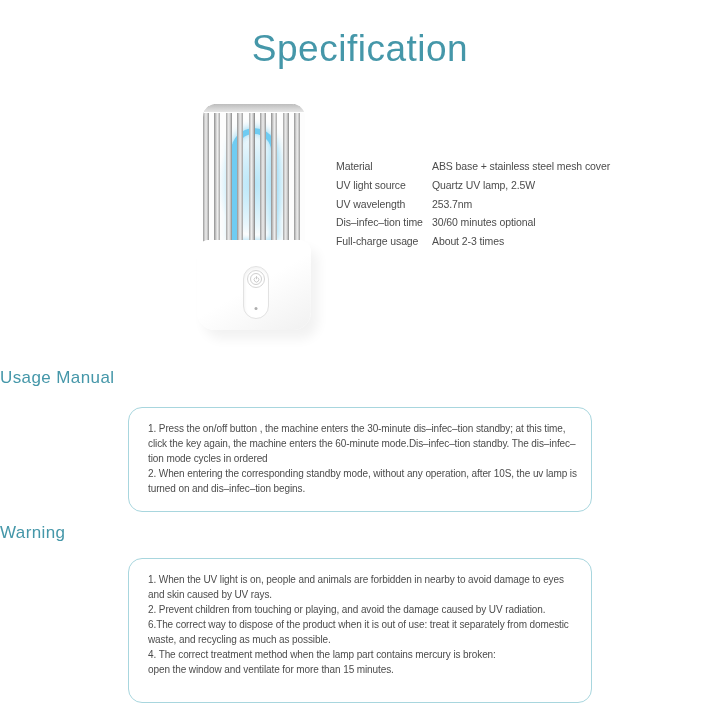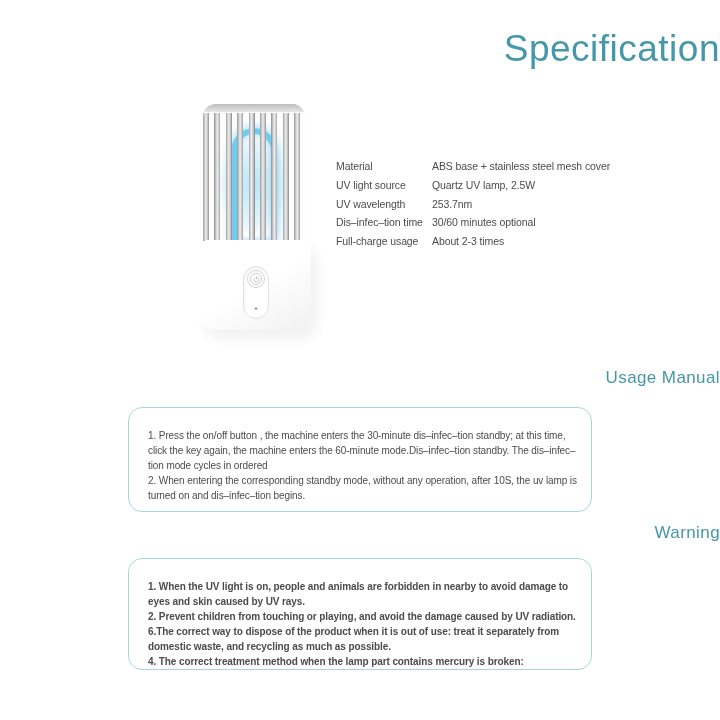--- a/index.html
+++ b/index.html
@@ -7,26 +7,26 @@
   .page {
     position:relative; width:720px; height:720px; margin:0 auto;
     background:#ffffff; overflow:hidden;
     font-family:"Liberation Sans","DejaVu Sans",sans-serif;
     color:#4c4c4c;
   }
 
   
   .page-title {
     position:absolute; top:28px; left:0; width:100%;
-    text-align:right; font-size:37px; font-weight:300;
+    text-align:center; font-size:37px; font-weight:300;
     letter-spacing:0.5px; color:#4597a9;
   }
   .section-heading {
     position:absolute; left:0; width:100%;
-    text-align:right; font-size:17px; font-weight:400;
+    text-align:left; font-size:17px; font-weight:400;
     letter-spacing:0.4px; color:#4597a9;
   }
   .usage-heading   { top:368px; }
   .warning-heading { top:523px; }
 
   
   .product-photo { position:absolute; left:186px; top:104px; width:136px; height:232px; }
   .cage {
     position:relative; width:102px; height:140px; margin:0 auto;
     border-radius:13px 13px 2px 2px; overflow:hidden; background:#fdfdfd;
@@ -87,26 +87,26 @@
     font-size:10.5px; letter-spacing:-0.1px; color:#4c4c4c;
   }
   .spec-row { display:flex; line-height:18.8px; }
   .spec-label { width:96px; flex:none; }
   .spec-value { flex:1; }
 
   
   .info-box {
     position:absolute; left:128px; width:464px;
     border:1.5px solid #a8d6de; border-radius:14px;
-    padding:20px 14px 0 19px;
+    padding:13px 14px 0 19px;
     font-size:10px; line-height:15px; letter-spacing:-0.1px; color:#4c4c4c;
     background:#ffffff; overflow:hidden;
   }
   .usage-box   { top:407px; height:105px; }
-  .warning-box { top:558px; height:112px;font-weight:bold; }
+  .warning-box { top:558px; height:145px; }
   .info-box p  { white-space:pre-line; }
 </style>
 </head>
 <body>
 
 <div class="page">
 
   <h1 class="page-title">Specification</h1>
 
   <div class="product-photo">

